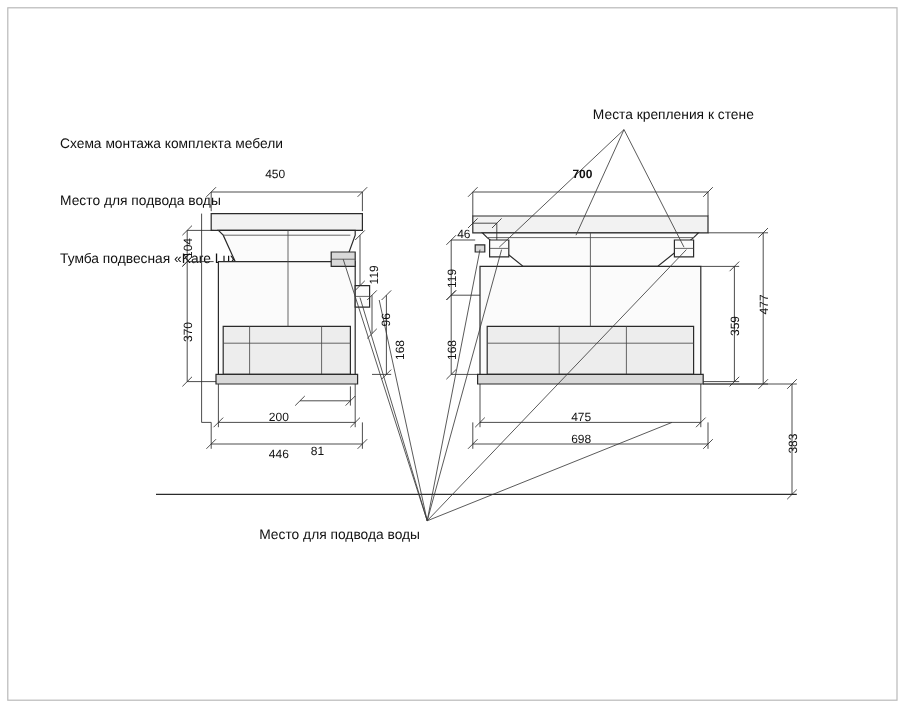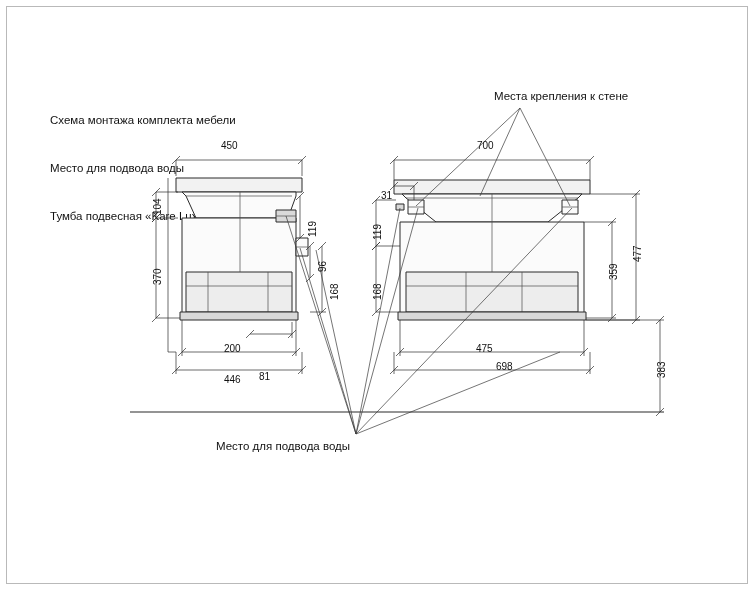--- a/index.html
+++ b/index.html
@@ -280,26 +280,26 @@
   <div class="lbl vert" style="left:152px; top:215px;">104</div>
   <div class="lbl vert" style="left:152px; top:285px;">370</div>
   <div class="lbl vert" style="left:307px; top:237px;">119</div>
   <div class="lbl vert" style="left:317px; top:272px;">96</div>
   <div class="lbl vert" style="left:329px; top:300px;">168</div>
 
   <div class="lbl" style="left:259px; top:325px;margin-top:46px;">81</div>
   <div class="lbl" style="left:224px; top:343px;">200</div>
   <div class="lbl" style="left:224px; top:374px;">446</div>
 
-  <div class="lbl" style="left:477px; top:140px;">700</div>
-  <div class="lbl" style="left:381px; top:190px;">31</div>
+  <div class="lbl" style="left:477px; top:140px;font-weight:bold;">700</div>
+  <div class="lbl" style="left:381px; top:190px;">46</div>
   <div class="lbl vert" style="left:372px; top:240px;">119</div>
   <div class="lbl vert" style="left:372px; top:300px;">168</div>
   <div class="lbl vert" style="left:608px; top:280px;">359</div>
   <div class="lbl vert" style="left:632px; top:262px;">477</div>
   <div class="lbl vert" style="left:656px; top:378px;">383</div>
   <div class="lbl" style="left:476px; top:343px;">475</div>
-  <div class="lbl" style="left:496px; top:361px;">698</div>
+  <div class="lbl" style="left:476px; top:361px;">698</div>
 
   <div class="note" style="left:494px; top:90px;">Места крепления к стене</div>
   <div class="note" style="left:216px; top:440px;">Место для подвода воды</div>
 
 </div>
 
 </body></html>

